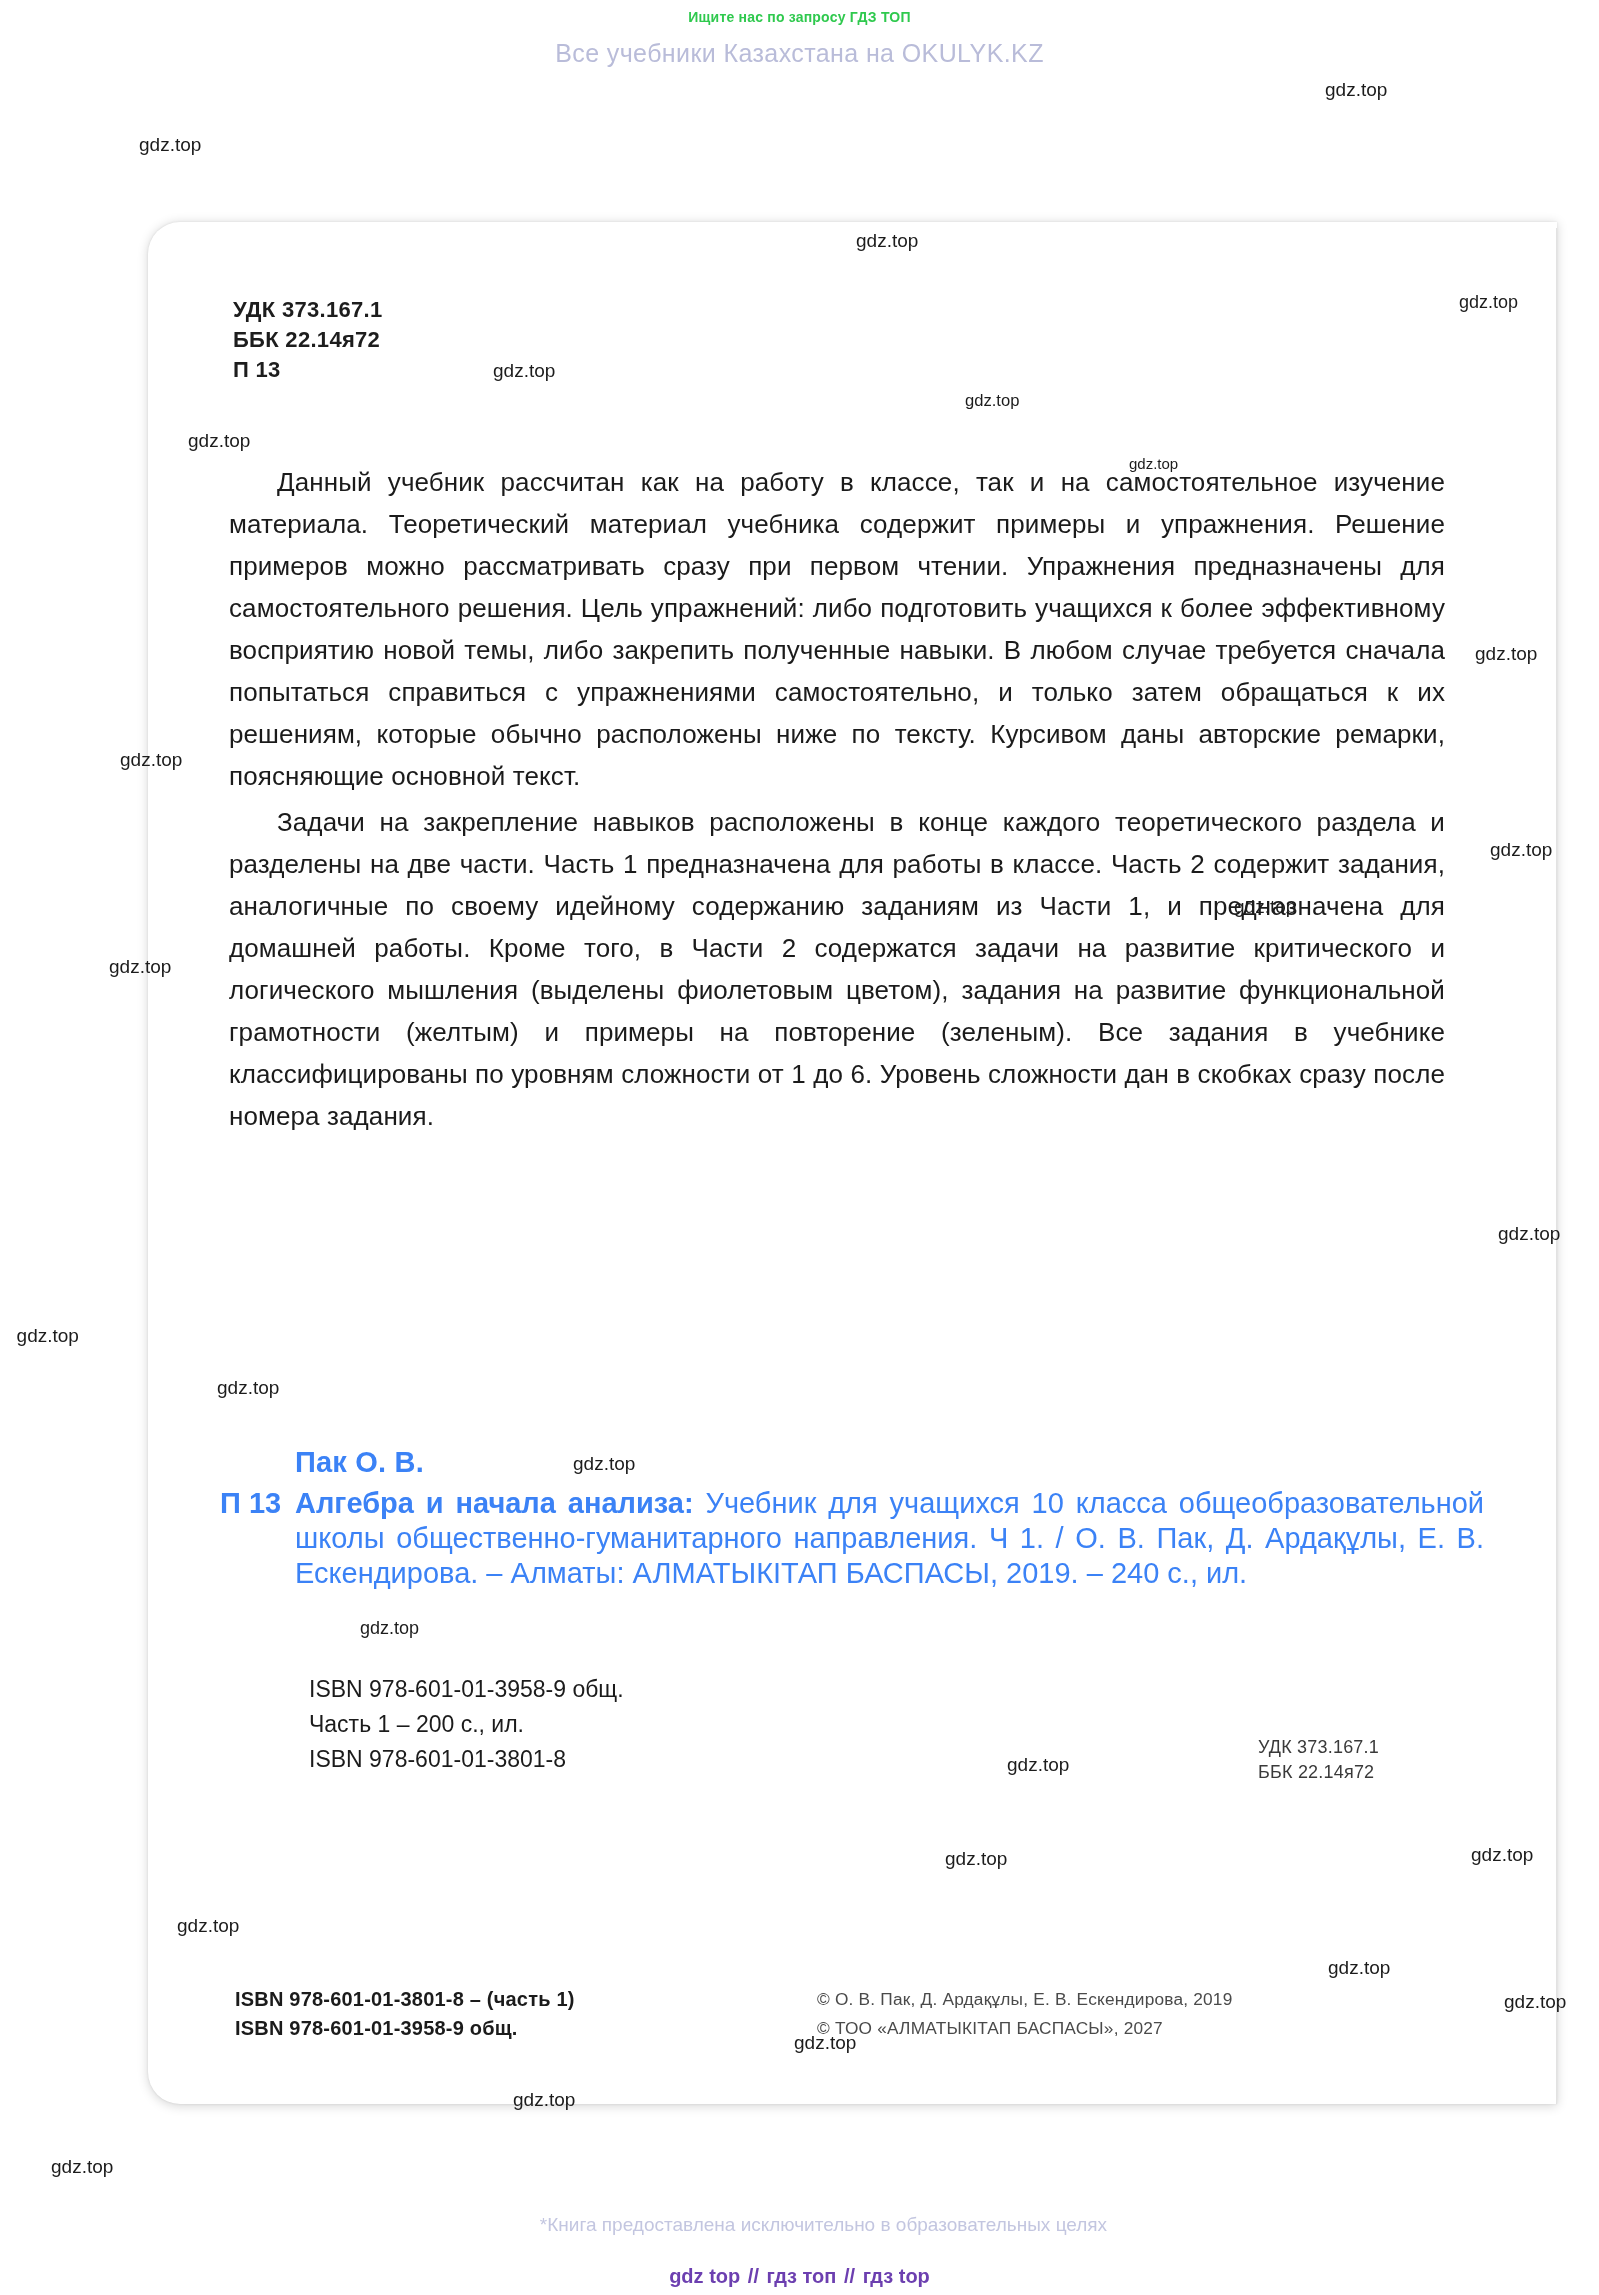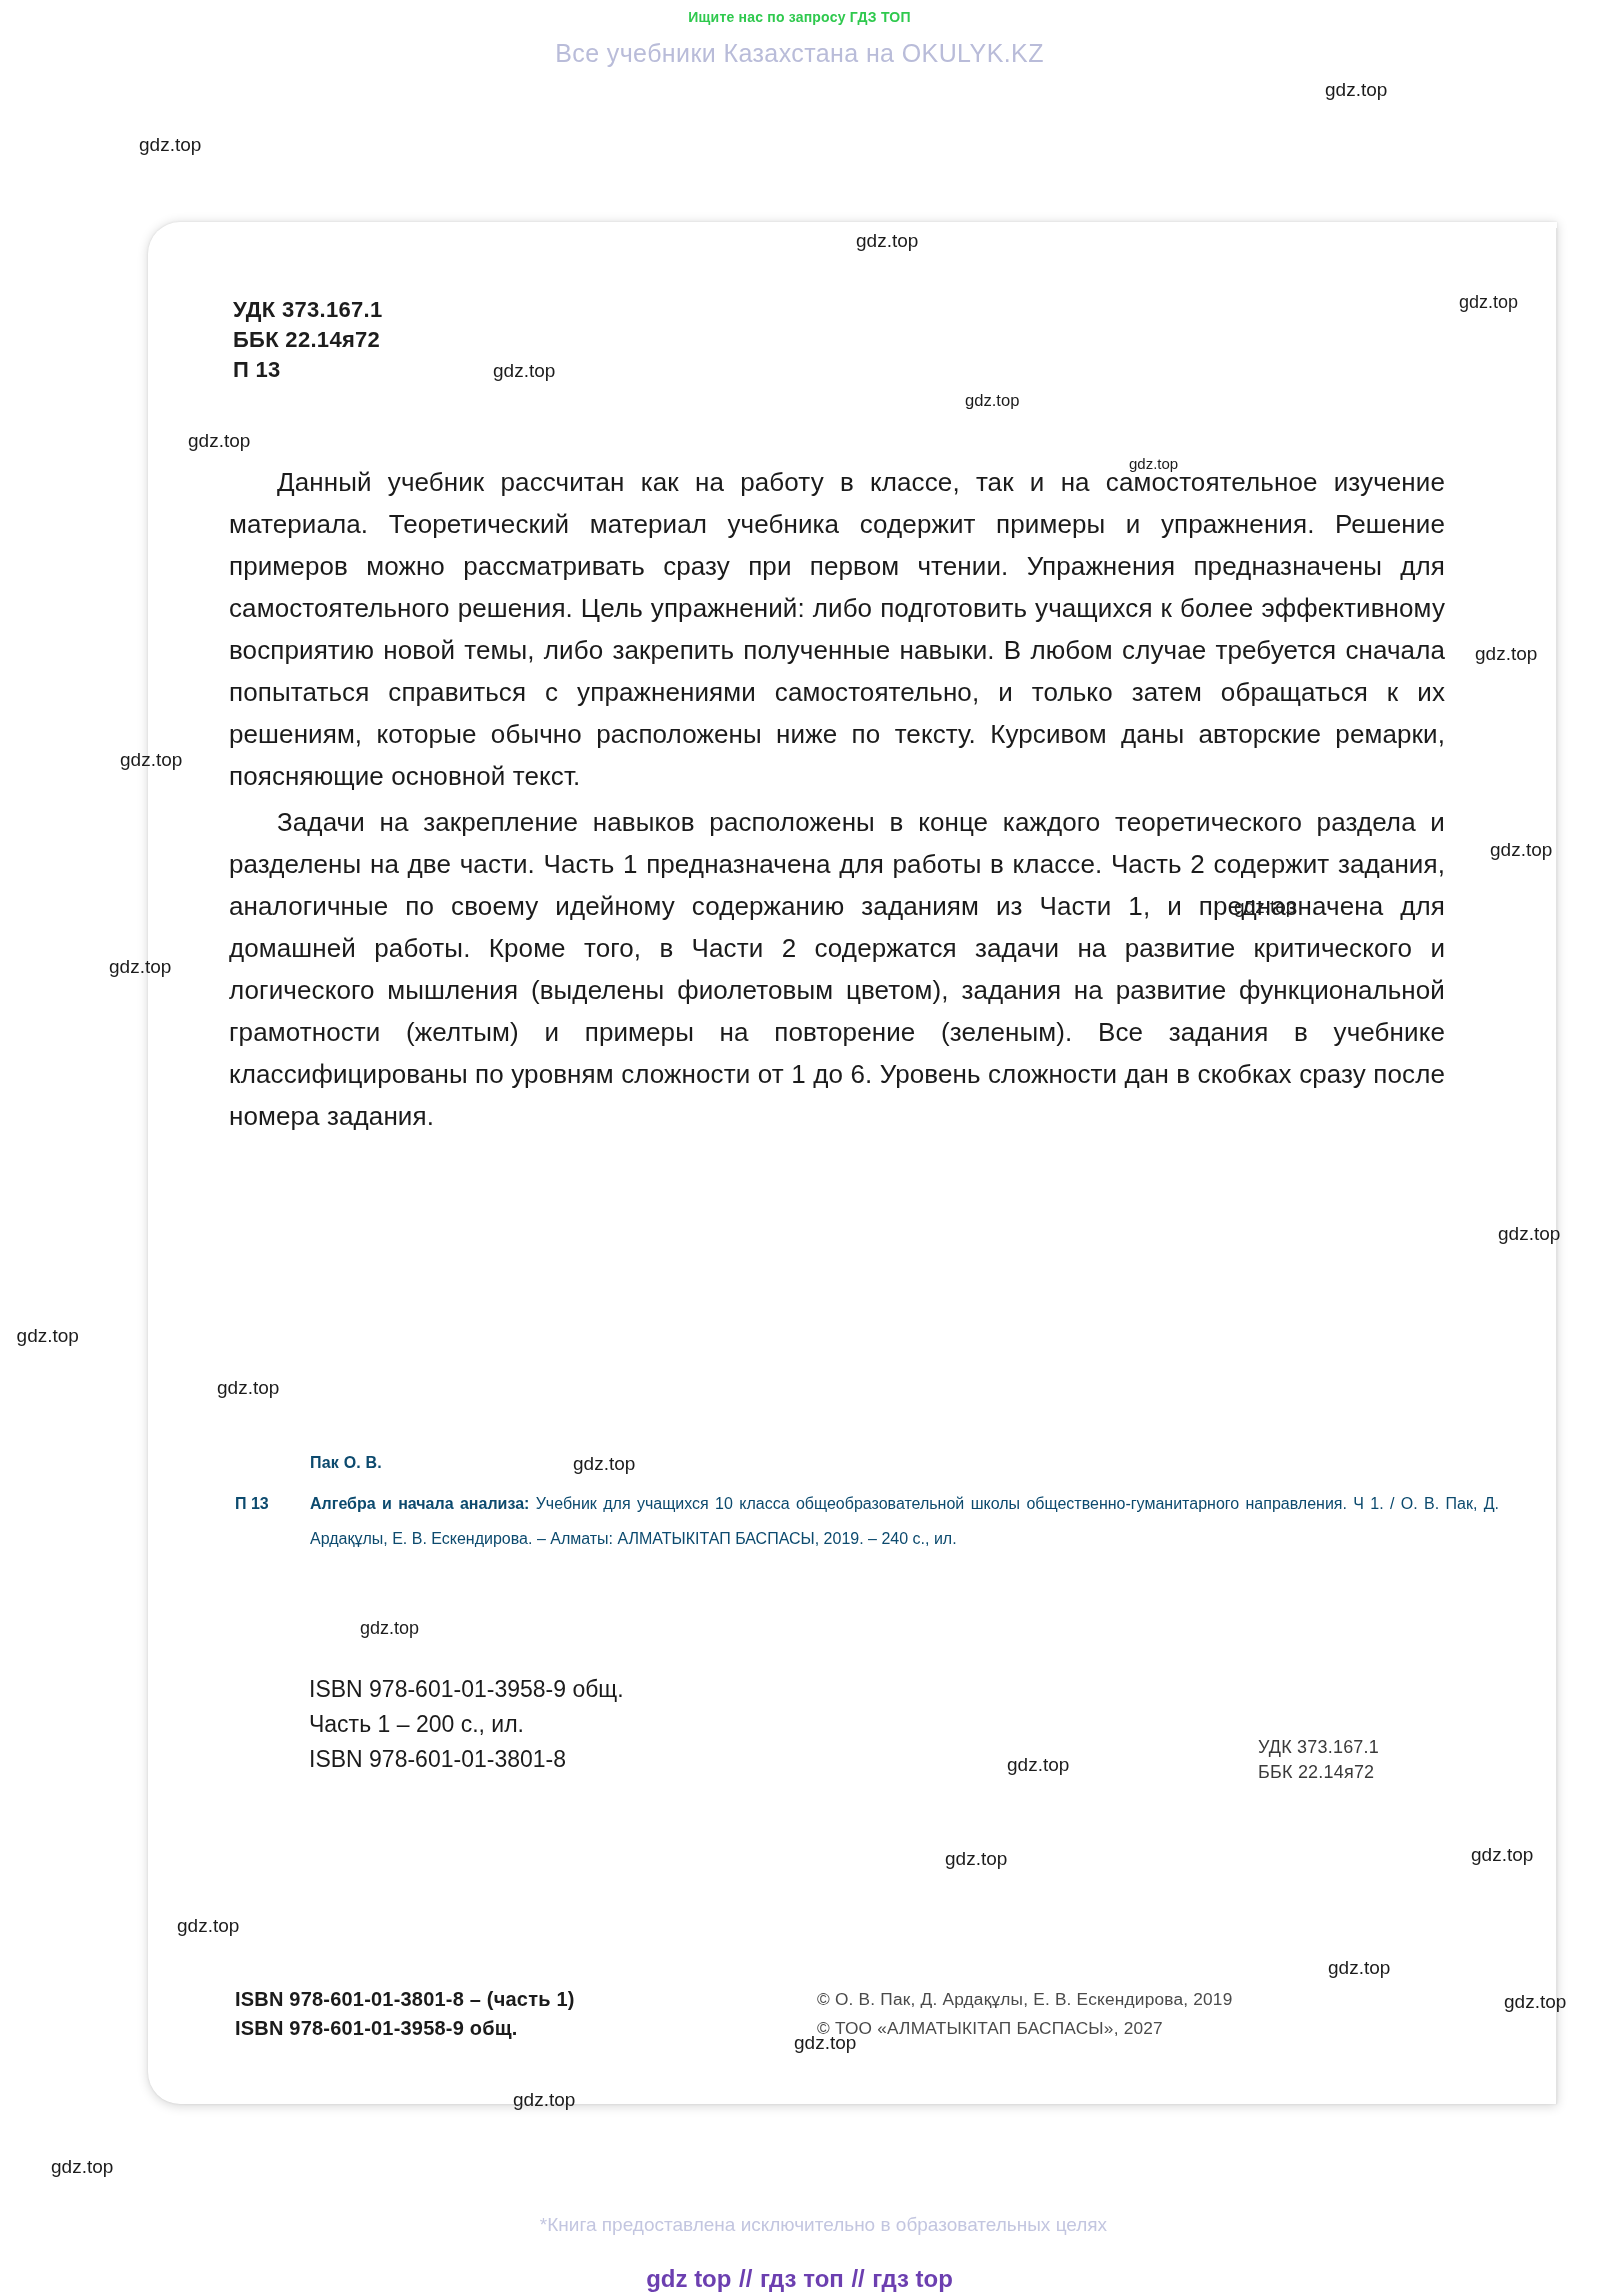--- a/index.html
+++ b/index.html
@@ -91,26 +91,26 @@
     line-height: 42px;
     text-align: justify;
     color: #1b1b1b;
     letter-spacing: 0.1px;
   }
   #body-text p { margin: 0; text-indent: 48px; }
   #body-text p + p { margin-top: 3.8px; }
 
   
   #biblio {
-    left: 235px;
+    left: 220px;
     top: 1445px;
     width: 1264px;
-    font-size: 16px;
+    font-size: 29px;
     line-height: 35px;
-    color: #0c4a6e;
+    color: #3b82f6;
   }
   #biblio-author {
     font-weight: bold;
     margin-left: 75px;
     letter-spacing: 0.2px;
   }
   #biblio-body {
     margin-top: 6px;
     display: flex;
     align-items: flex-start;
@@ -174,21 +174,21 @@
     line-height: 32px;
     padding-left: 24px;
   }
   #footer-links {
     position: absolute;
     left: 0;
     top: 2265px;
     width: 1599px;
     text-align: center;
     color: #6c3fb0;
-    font-size: 24px;
+    font-size: 20px;
     font-weight: bold;
   }
   #footer-links span { margin: 0 3px; }
 
   
   .wm {
     position: absolute;
     color: #1c1c1c;
     font-family: "Liberation Sans", sans-serif;
     white-space: nowrap;

